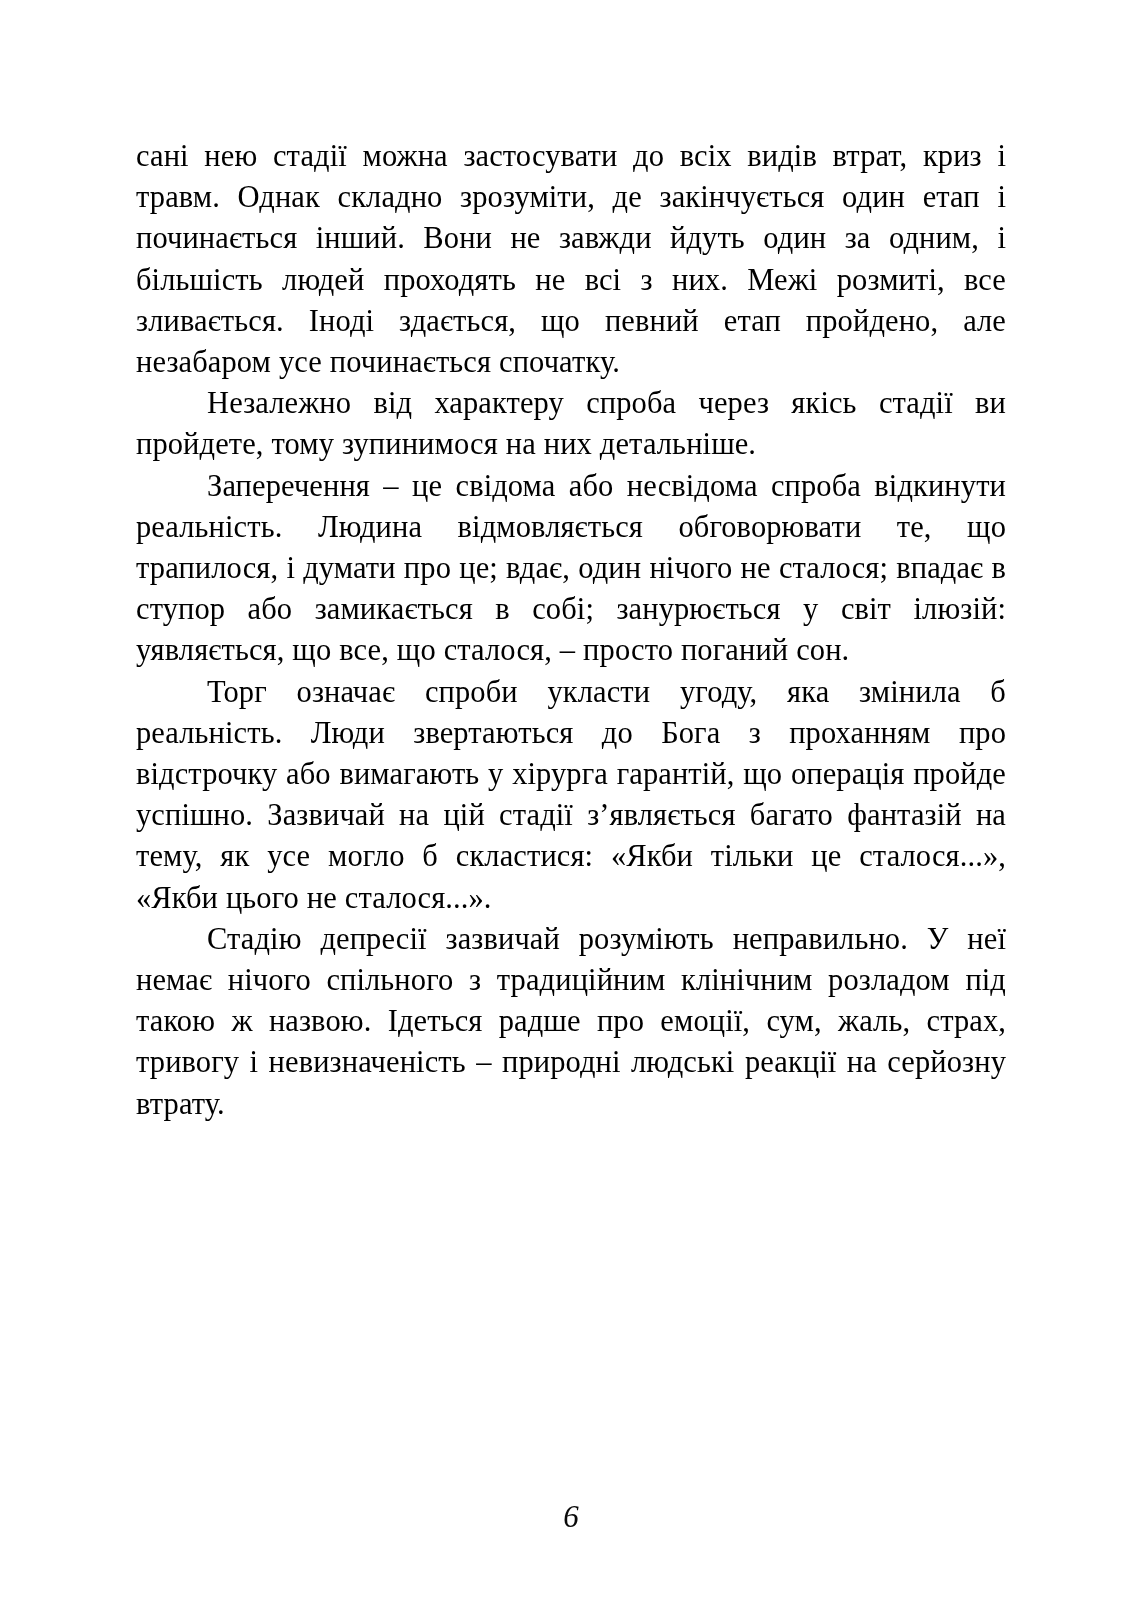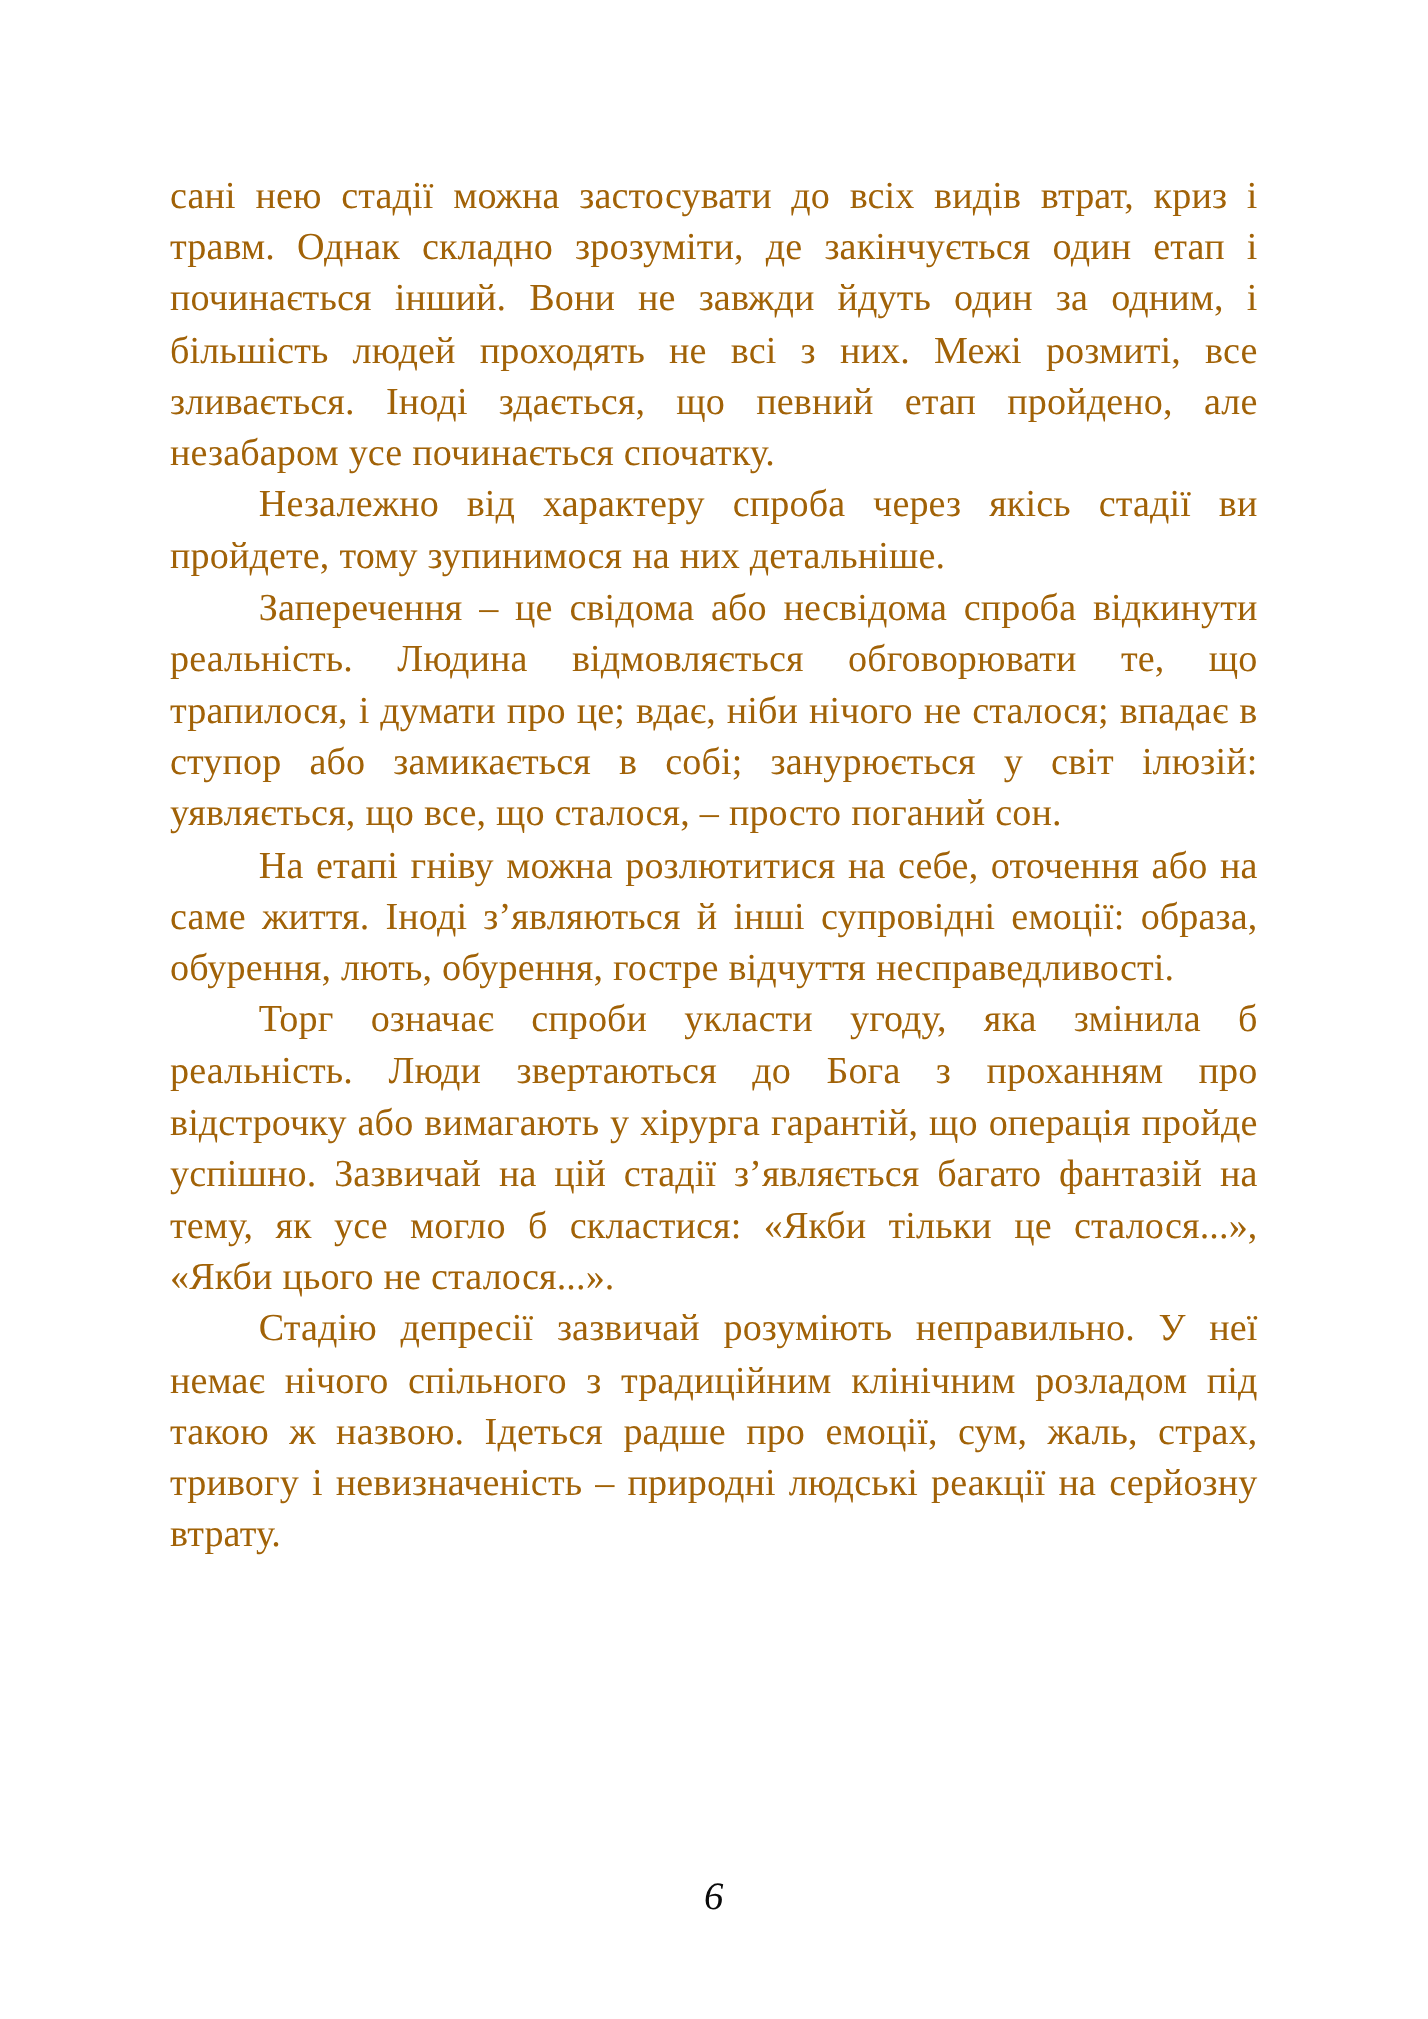--- a/index.html
+++ b/index.html
@@ -23,21 +23,21 @@
     position: absolute;
     left: 136px;
     top: 136px;
     width: 870px;
   }
 
   .para {
     font-family: "Liberation Serif", "DejaVu Serif", serif;
     font-size: 30.5px;
     line-height: 41.2px;
-    color: #a16207;
+    color: #000000;
     text-align: justify;
     text-justify: inter-word;
     margin: 0;
     text-indent: 71px;
     hyphens: manual;
     -webkit-hyphens: manual;
     letter-spacing: 0.1px;
     word-spacing: 0.2px;
   }
 
@@ -68,23 +68,22 @@
 <body>
 
 <div class="page">
 
   <div class="text-block">
 
     <p class="para continuation">сані нею стадії можна застосувати до всіх видів втрат, криз і травм. Однак складно зрозуміти, де закінчується один етап і починається інший. Вони не завжди йдуть один за одним, і більшість людей проходять не всі з них. Межі розмиті, все зливається. Іноді здається, що певний етап пройдено, але незабаром усе починається спочатку.</p>
 
     <p class="para">Незалежно від характеру спроба через якісь стадії ви пройдете, тому зупинимося на них детальніше.</p>
 
-    <p class="para">Заперечення – це свідома або несвідома спроба відкинути реальність. Людина відмовляється обговорювати те, що трапилося, і думати про це; вдає, ніби нічого не сталося; впадає в ступор або замикається в собі; занурюється у світ ілюзій: уявляється, що все, що сталося, – просто поганий сон.</p>
+    <p class="para">Заперечення – це свідома або несвідома спроба відкинути реальність. Людина відмовляється обговорювати те, що трапилося, і думати про це; вдає, один нічого не сталося; впадає в ступор або замикається в собі; занурюється у світ ілюзій: уявляється, що все, що сталося, – просто поганий сон.</p>
 
-    <p class="para">На етапі гніву можна розлютитися на себе, оточення або на саме життя. Іноді з’являються й інші супровідні емоції: образа, обурення, лють, обурення, гостре відчуття несправедливості.</p>
 
     <p class="para">Торг означає спроби укласти угоду, яка змінила б реальність. Люди звертаються до Бога з проханням про відстрочку або вимагають у хірурга гарантій, що операція пройде успішно. Зазвичай на цій стадії з’являється багато фантазій на тему, як усе могло б скластися: «Якби тільки це сталося...», «Якби цього не сталося...».</p>
 
     <p class="para">Стадію депресії зазвичай розуміють неправильно. У неї немає нічого спільного з традиційним клінічним розладом під такою ж назвою. Ідеться радше про емоції, сум, жаль, страх, тривогу і невизначеність – природні людські реакції на серйозну втрату.</p>
 
   </div>
 
   <div class="page-number">6</div>
 
 </div>

